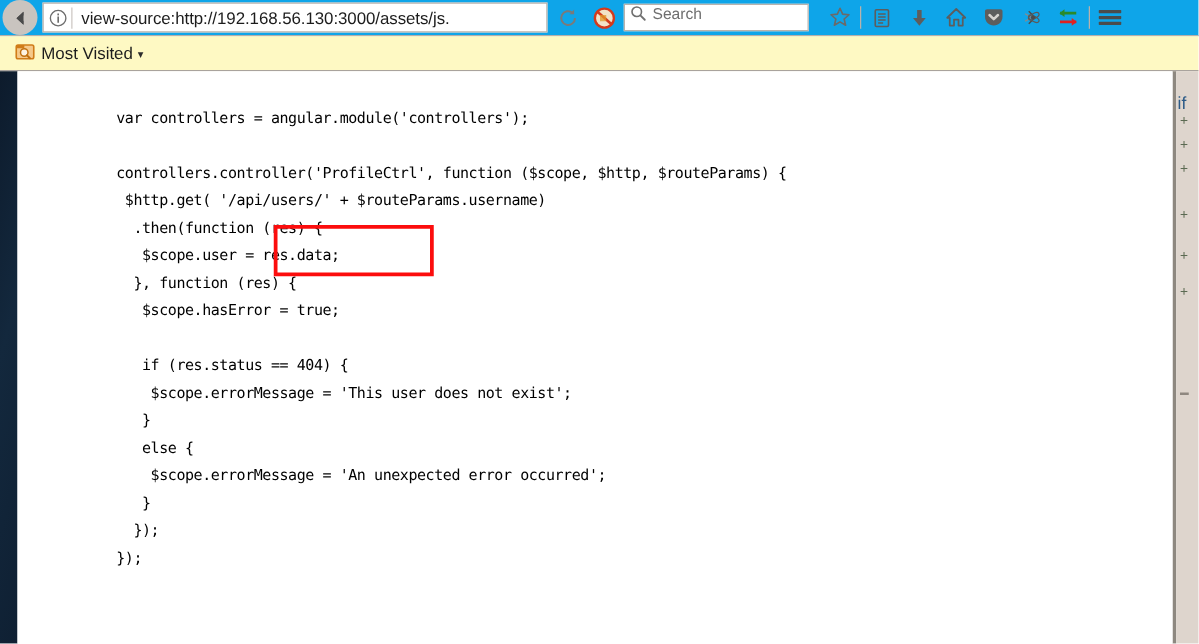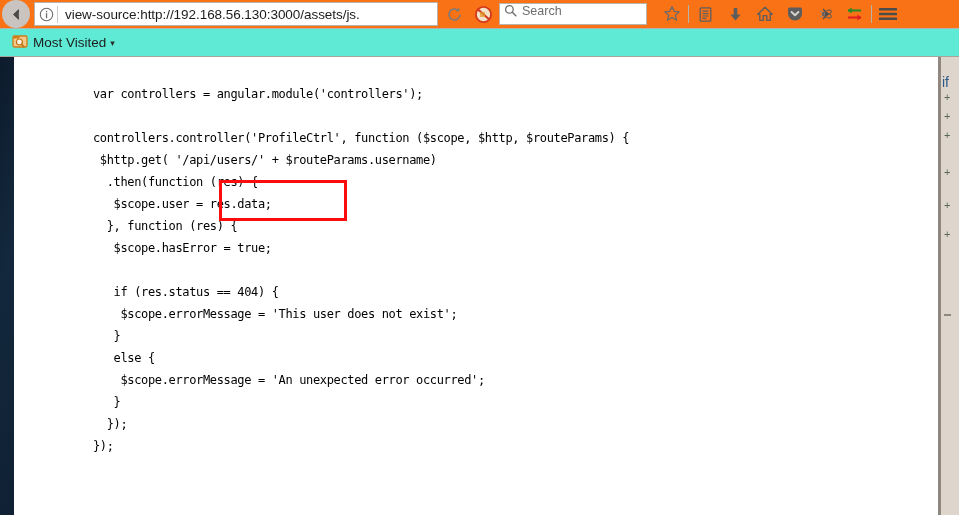--- a/index.html
+++ b/index.html
@@ -17,21 +17,21 @@
     height: 515px;
     overflow: hidden;
     background: #ffffff;
   }
 
   
   .nav-toolbar {
     position: absolute;
     left: 0; top: 0;
     width: 959px; height: 29px;
-    background: #f97316;
+    background: #0ea5e9;
     border-bottom: 1px solid #b6b0aa;
     box-sizing: border-box;
     display: flex;
     align-items: center;
   }
   .back-btn {
     width: 28px; height: 28px;
     margin-left: 2px;
     border-radius: 50%;
     background: #c9c4bf;
@@ -111,21 +111,21 @@
   }
   .tb-divider {
     width: 1px; height: 18px; background: #b8b2ac; margin: 0 1px;
   }
 
   
   .bookmarks-bar {
     position: absolute;
     left: 0; top: 29px;
     width: 959px; height: 28px;
-    background: #5eead4;
+    background: #fef9c3;
     border-bottom: 1px solid #a9a39d;
     box-sizing: border-box;
     display: flex;
     align-items: center;
     padding-left: 7px;
   }
   .bm-item {
     display: flex; align-items: center;
     height: 22px;
     padding: 0 5px;

